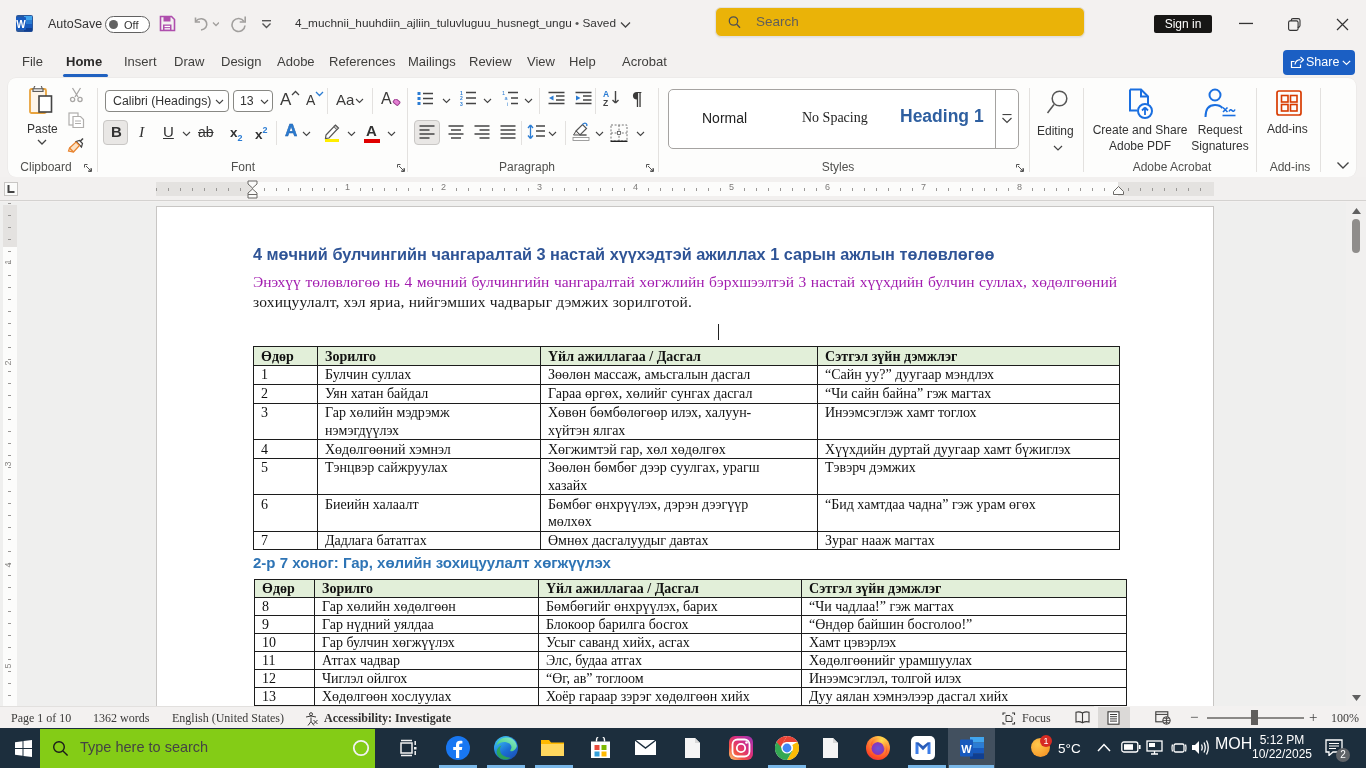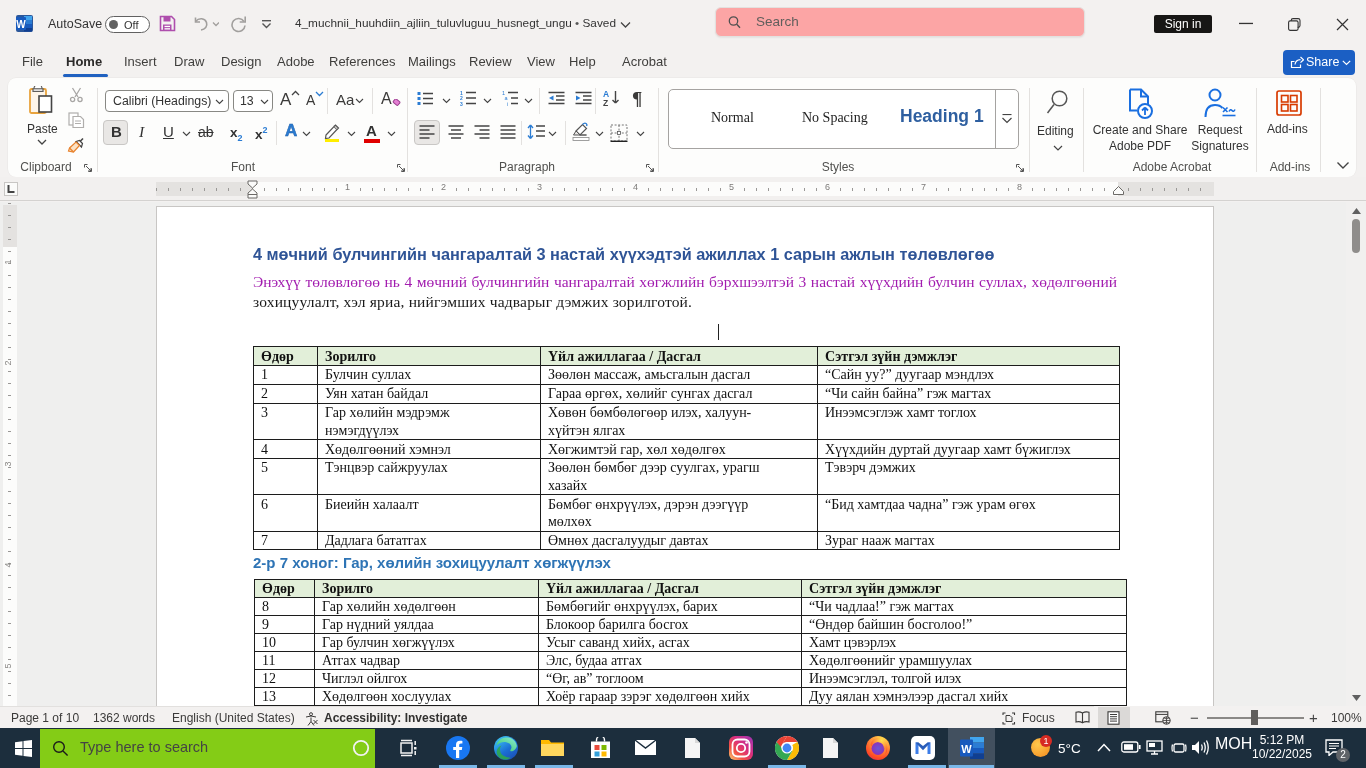--- a/index.html
+++ b/index.html
@@ -6,21 +6,21 @@
 html,body { width:1366px; height:768px; overflow:hidden; }
 body { font-family:"Liberation Sans", sans-serif; position:relative; background:#f3f1f0; }
 .ab { position:absolute; }
 svg { display:block; }
 
 #titlebar { left:0; top:0; width:1366px; height:44px; background:#f3f1f0; }
 #tabrow { left:0; top:44px; width:1366px; height:34px; background:#f3f1f0; }
 #ribbon { left:8px; top:78px; width:1348px; height:99px; background:#fdfdfc; border-radius:8px; box-shadow:0 0 0 0.5px #e8e6e4; }
 #rulerstrip { left:0; top:177px; width:1366px; height:24px; background:#f2f0ef; border-bottom:1px solid #d4d2d0; }
 #docarea { left:0; top:202px; width:1366px; height:504px; background:#efefee; overflow:hidden; }
-#statusbar { left:0; top:706px; width:1094px; height:22px; background:#f3f1f0; border-top:1px solid #e2e0de; font-size:12px; color:#3b3a39; }
+#statusbar { left:0; top:706px; width:1094px; height:22px; background:#f3f1f0; border-top:1px solid #e2e0de; font-size:12px; color:#3b3a39;font-family:Liberation Serif, serif; }
 #taskbar { left:0; top:728px; width:1366px; height:40px; background:#1c2e3d; }
 .tabtxt { font-size:13px; color:#3f3e3c; top:10px; }
 .vsep { width:1px; background:#e3e1df; top:88px; height:84px; }
 .glabel { font-size:12px; color:#50504e; top:160px; text-align:center; }
 .launcher { width:10px; height:10px; top:163px; }
 .combo { border:1px solid #888884; border-radius:4px; background:#fff; height:22px; top:90px; font-size:13px; color:#333; }
 .ic { color:#3b3a39; }
 .ribtx { font-size:12px; color:#333; }
 .cell { border:1px solid #1c1c1c; padding:0.5px 6px 0 7px; vertical-align:top; line-height:17.4px; overflow:hidden; }
 #t1 tr, #t2 tr { height:17px; }
@@ -63,21 +63,21 @@
     <path d="M16.2 1.5 v5.5 h-5.5" fill="none" stroke="#a19f9d" stroke-width="1.6"></path>
   </svg>
   <svg class="ab" style="left:260px;top:19px" width="13" height="10" viewBox="0 0 13 10">
     <rect x="2" y="1" width="9" height="1.4" fill="#555"></rect>
     <path d="M2.5 4.5 l4 4 4-4" fill="none" stroke="#555" stroke-width="1.4"></path>
   </svg>
   <div class="ab" style="left:295px;top:16px;font-size:11.8px;color:#333">4_muchnii_huuhdiin_ajliin_tuluvluguu_husnegt_ungu <span style="color:#555">•</span> Saved</div>
   <svg class="ab" style="left:620px;top:21px" width="11" height="8" viewBox="0 0 11 8">
       <path d="M1 1.5 l4.5 4.5 4.5-4.5" fill="none" stroke="#444" stroke-width="1.3"></path>
     </svg>
-  <div class="ab" style="left:715px;top:7px;width:370px;height:30px;background:#fca5a5;border:1px solid #e3e1df;border-radius:6px;box-shadow:0 1px 2px rgba(0,0,0,0.06)">
+  <div class="ab" style="left:715px;top:7px;width:370px;height:30px;background:#eab308;border:1px solid #e3e1df;border-radius:6px;box-shadow:0 1px 2px rgba(0,0,0,0.06)">
     <svg class="ab" style="left:11px;top:7px" width="15" height="15" viewBox="0 0 15 15">
         <circle cx="6.5" cy="6" r="4.2" fill="none" stroke="#505050" stroke-width="1.3"></circle>
         <path d="M9.7 9.2 L13 12.8" stroke="#505050" stroke-width="1.3"></path>
       </svg>
     <div class="ab" style="left:40px;top:6px;font-size:13.5px;color:#605e5c">Search</div>
   </div>
   <div class="ab" style="left:1154px;top:15px;width:58px;height:18px;background:#171615;border-radius:2px;color:#fff;font-size:12px;text-align:center;line-height:18px">Sign in</div>
   <svg class="ab" style="left:1239px;top:22px" width="15" height="3" viewBox="0 0 15 3">
       <rect x="0" y="0.8" width="14" height="1.3" fill="#333"></rect>
     </svg>
@@ -299,21 +299,21 @@
   <svg class="ab" style="left:636px;top:131px" width="9" height="6" viewBox="0 0 9 6">
       <path d="M1 1 l3.5 3.5 3.5-3.5" fill="none" stroke="#444" stroke-width="1.1"></path>
     </svg>
   <div class="ab glabel" style="left:495px;width:64px">Paragraph</div>
   <svg class="ab launcher" style="left:645px" viewBox="0 0 10 10">
       <path d="M1.5 1.5 h3 M1.5 1.5 v3 M8.5 8.5 h-3 M8.5 8.5 v-3 M3 3 l5 5 M8 5 v3 h-3" fill="none" stroke="#555" stroke-width="1"></path>
     </svg>
   <div class="ab vsep" style="left:658px"></div>
 
   <div class="ab" style="left:668px;top:89px;width:351px;height:60px;background:#fff;border:1px solid #a5a3a1;border-radius:5px">
-    <div class="ab" style="left:42px;top:20px;font-size:14px;color:#222;font-family:Liberation Serif, serif">Normal</div>
+    <div class="ab" style="left:33px;top:20px;font-size:14px;color:#222;font-family:Liberation Sans, sans-serif">Normal</div>
     <div class="ab" style="left:133px;top:20px;font-size:14px;color:#222;font-family:'Liberation Serif',serif">No Spacing</div>
     <div class="ab" style="left:231px;top:16px;font-size:17.5px;font-weight:bold;color:#2e5fa0">Heading 1</div>
     <div class="ab" style="left:326px;top:0;width:1px;height:58px;background:#a5a3a1"></div>
     <svg class="ab" style="left:332px;top:24px" width="12" height="10" viewBox="0 0 12 10">
         <path d="M1.5 0.5 h9" stroke="#444" stroke-width="1.2"></path>
         <path d="M1.5 4 l4.5 4.5 4.5-4.5" fill="none" stroke="#444" stroke-width="1.2"></path>
       </svg>
   </div>
   <div class="ab glabel" style="left:808px;width:60px">Styles</div>
   <svg class="ab launcher" style="left:1015px" viewBox="0 0 10 10">

